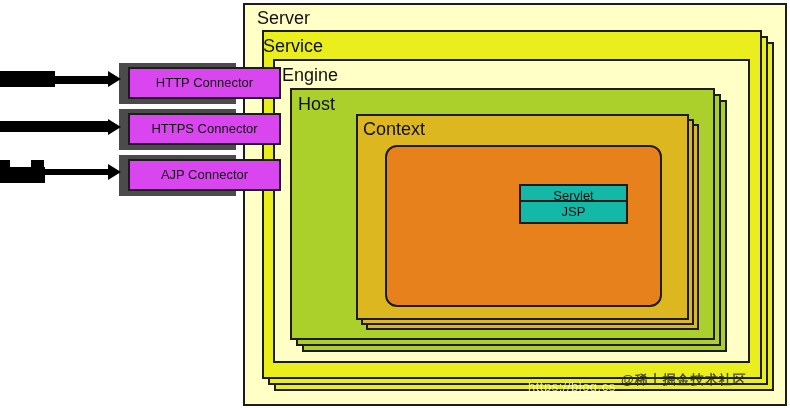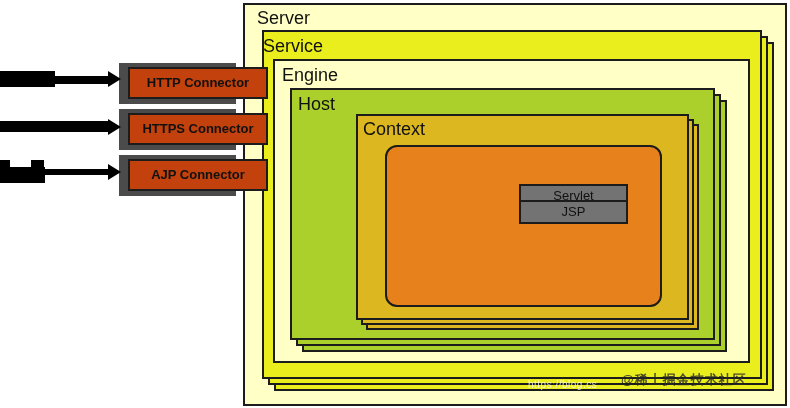--- a/index.html
+++ b/index.html
@@ -1,30 +1,30 @@
 <!DOCTYPE html>
 <html><head>
 <meta charset="utf-8">
 <style>
   html,body{margin:0;padding:0;background:#fff;}
   #stage{position:relative;width:790px;height:408px;background:#ffffff;overflow:hidden;
          font-family:"Liberation Sans",sans-serif;}
   .layer{position:absolute;border:2px solid #1c1c1c;box-sizing:border-box;}
   .lbl{position:absolute;font-size:18px;color:#111;white-space:nowrap;z-index:30;}
-  .comp{position:absolute;left:519px;width:109px;height:24px;background:#737373;
+  .comp{position:absolute;left:519px;width:109px;height:24px;background:#14b8a6;
         border:2px solid #1c1c1c;box-sizing:border-box;text-align:center;
         font-size:13px;line-height:20px;color:#111;z-index:40;}
-  .conn{position:absolute;left:128px;width:140px;height:32px;background:#c2410c;
+  .conn{position:absolute;left:128px;width:153px;height:32px;background:#d946ef;
         border:2px solid #1c1c1c;box-sizing:border-box;text-align:center;
-        font-size:13px;line-height:27px;color:#111;z-index:50;font-weight:bold;}
+        font-size:13px;line-height:27px;color:#111;z-index:50;}
   .connshadow{position:absolute;left:119px;width:117px;height:41px;background:#4b4b4b;z-index:1;}
   .bar{position:absolute;background:#000;z-index:55;}
   .ahead{position:absolute;width:0;height:0;border-left:13px solid #000;
          border-top:8px solid transparent;border-bottom:8px solid transparent;z-index:55;}
-  .wm-url{position:absolute;left:528px;top:379px;font-size:10px;letter-spacing:.5px;
+  .wm-url{position:absolute;left:528px;top:379px;font-size:13px;letter-spacing:.5px;
           color:rgba(255,255,255,0.78);z-index:60;}
   .wm-handle{position:absolute;left:621px;top:371px;font-size:13px;font-weight:bold;
           letter-spacing:1px;color:rgba(40,40,40,0.82);z-index:61;}
   
   .f-pale{background:#ffffc6;} .f-service{background:#e9ee1c;}
   .f-host{background:#abd02b;} .f-context{background:#dcb71f;}
   .f-webapp{background:#e6811c;border-radius:12px;}
 </style>
 </head>
 <body>

